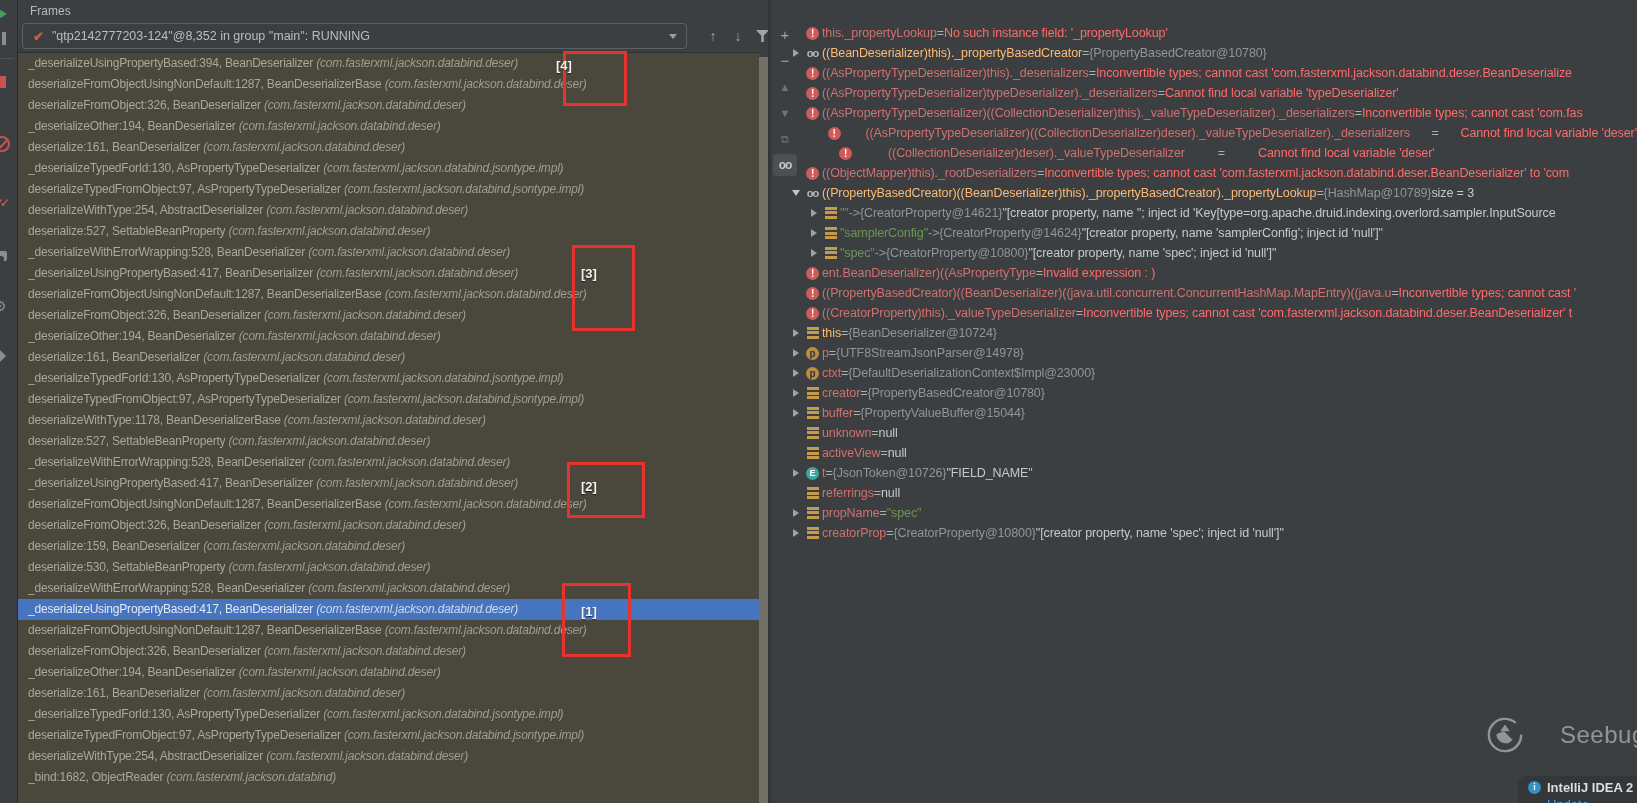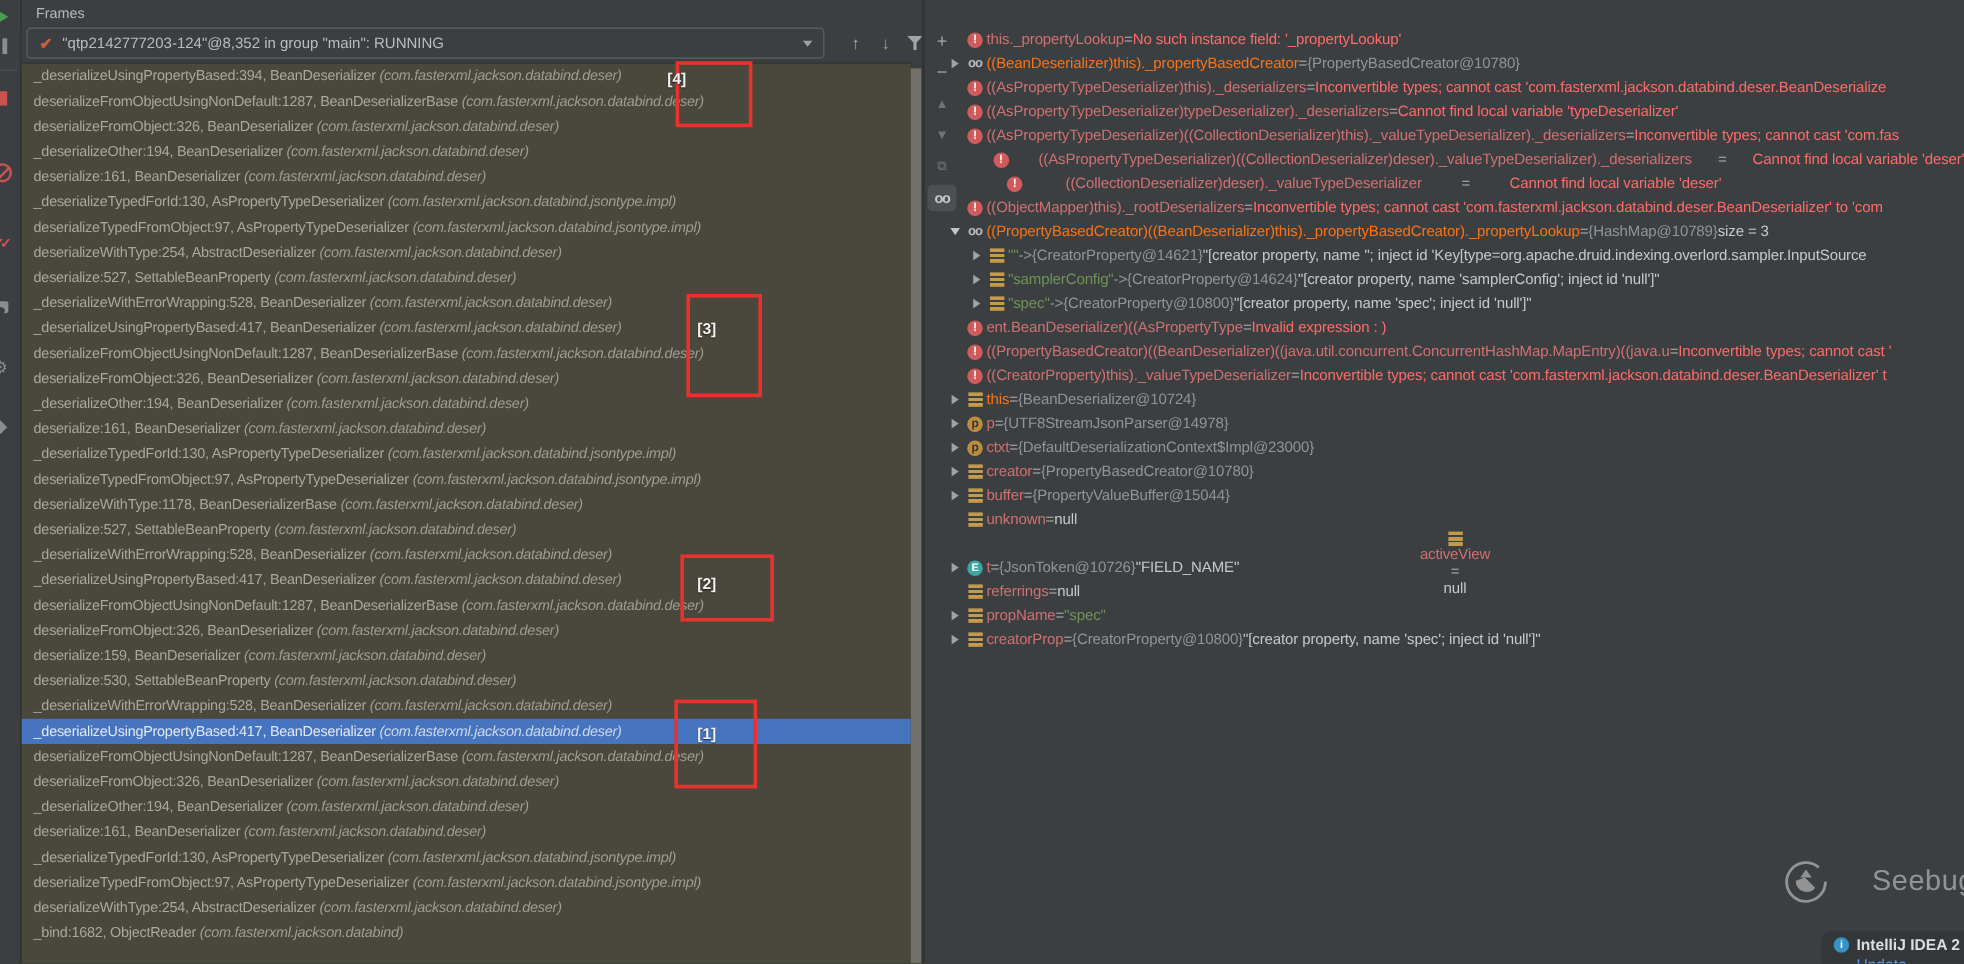--- a/index.html
+++ b/index.html
@@ -63,21 +63,21 @@
   .icn{display:inline-block;position:relative;}
   .i-error{width:13px;height:13px;border-radius:50%;background:#d15b5b;color:#fff;font-size:10px;font-weight:bold;line-height:13px;text-align:center;}
   .i-error::after{content:"!";}
   .i-watch{color:#b6babd;font-weight:bold;font-size:11px;letter-spacing:-1px;line-height:13px;}
   .i-watch::after{content:"oo";}
   .i-value{width:12px;height:12px;background-image:linear-gradient(to bottom,#c49a4d 0 3px,transparent 3px 4.5px,#c49a4d 4.5px 7.5px,transparent 7.5px 9px,#c49a4d 9px 12px);}
   .i-parameter{width:13px;height:13px;border-radius:50%;background:#bd8d3f;color:#33363a;font-size:10px;font-weight:bold;line-height:13px;text-align:center;}
   .i-parameter::after{content:"p";}
   .i-enum{width:13px;height:13px;border-radius:50%;background:#3ba6a2;color:#fff;font-size:9px;font-weight:bold;line-height:13px;text-align:center;}
   .i-enum::after{content:"E";}
-  .c-n{color:#d07070;} .c-w{color:#f97316;} .c-e{color:#ff6b68;}
+  .c-n{color:#d07070;} .c-w{color:#fdba74;} .c-e{color:#ff6b68;}
   .c-g{color:#929497;} .c-s{color:#6e9456;} .c-p{color:#c8c8c8;} .c-q{color:#b0b0b0;}
 
   
   .ann-box{position:absolute;border:3px solid #e8322e;z-index:50;pointer-events:none;}
   .ann-label{position:absolute;z-index:51;color:#f2f2f2;font-weight:bold;font-size:13px;text-shadow:0 1px 1px rgba(0,0,0,.6);pointer-events:none;}
 
   
   .balloon{position:absolute;left:1518px;top:776px;width:119px;height:40px;background:#343739;border-radius:8px 0 0 0;z-index:60;padding:4px 0 0 10px;box-sizing:border-box;}
   .balloon-row{display:flex;align-items:center;}
   .info-icon{width:13px;height:13px;border-radius:50%;background:#3592c4;color:#fff;font-size:9px;font-weight:bold;line-height:13px;text-align:center;flex:none;margin-right:6px;}
@@ -377,21 +377,21 @@
         </div>
         <div class="v-row" style="padding-left: 0px;">
           <span class="slot-arrow"></span>
           <span class="slot-icon">
             <span class="icn i-value"></span>
           </span>
           <span class="c-n">unknown</span>
           <span class="c-q"> = </span>
           <span class="c-p">null</span>
         </div>
-        <div class="v-row" style="padding-left: 0px; flex-direction: column;">
+        <div class="v-row" style="padding-left: 0px;">
           <span class="slot-arrow"></span>
           <span class="slot-icon">
             <span class="icn i-value"></span>
           </span>
           <span class="c-n">activeView</span>
           <span class="c-q"> = </span>
           <span class="c-p">null</span>
         </div>
         <div class="v-row" style="padding-left: 0px;">
           <span class="slot-arrow">

